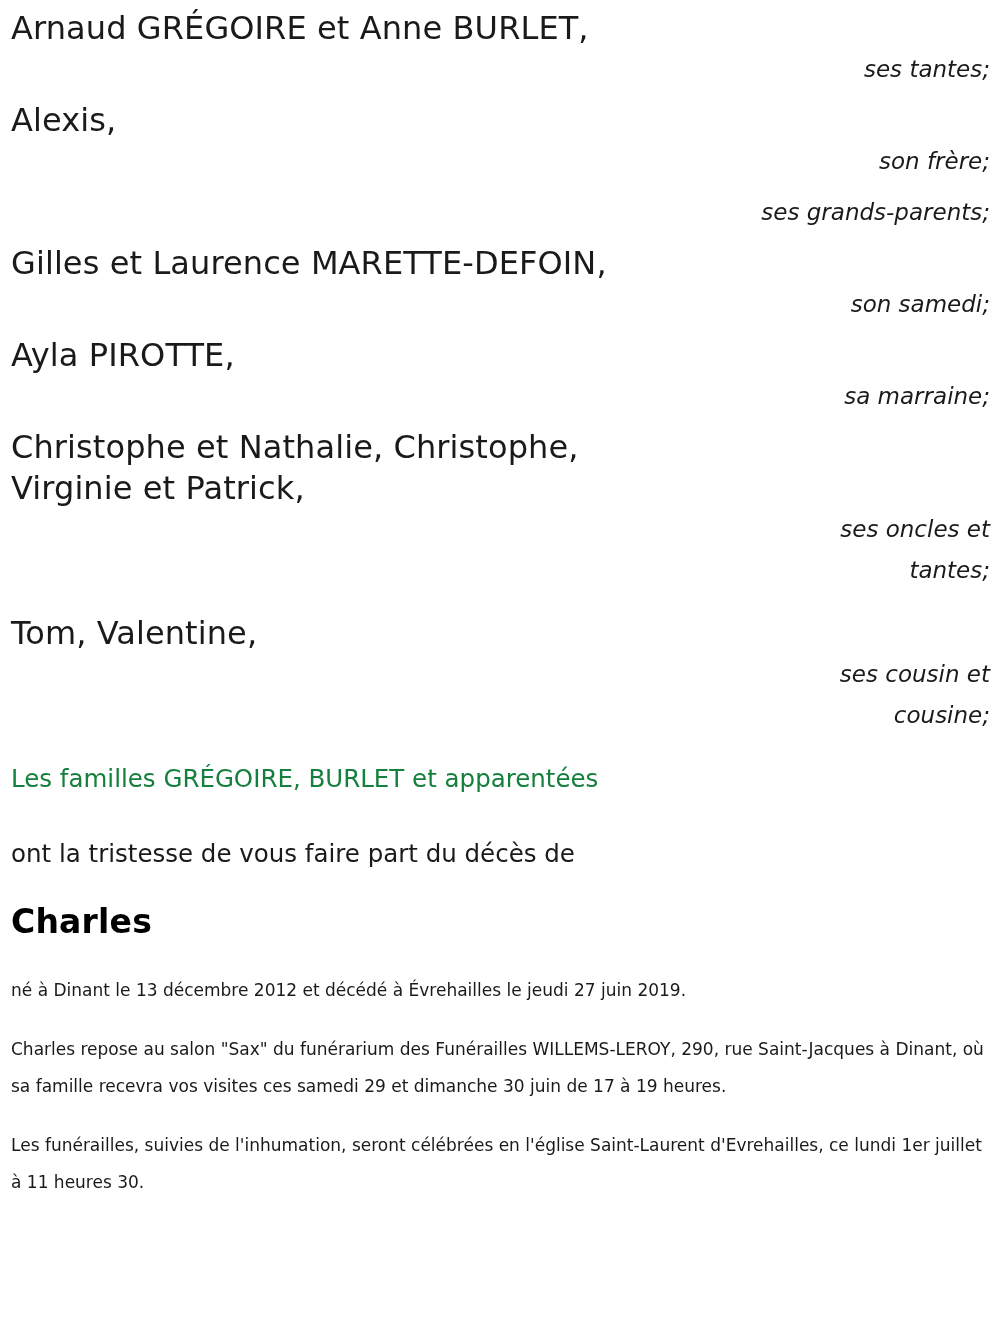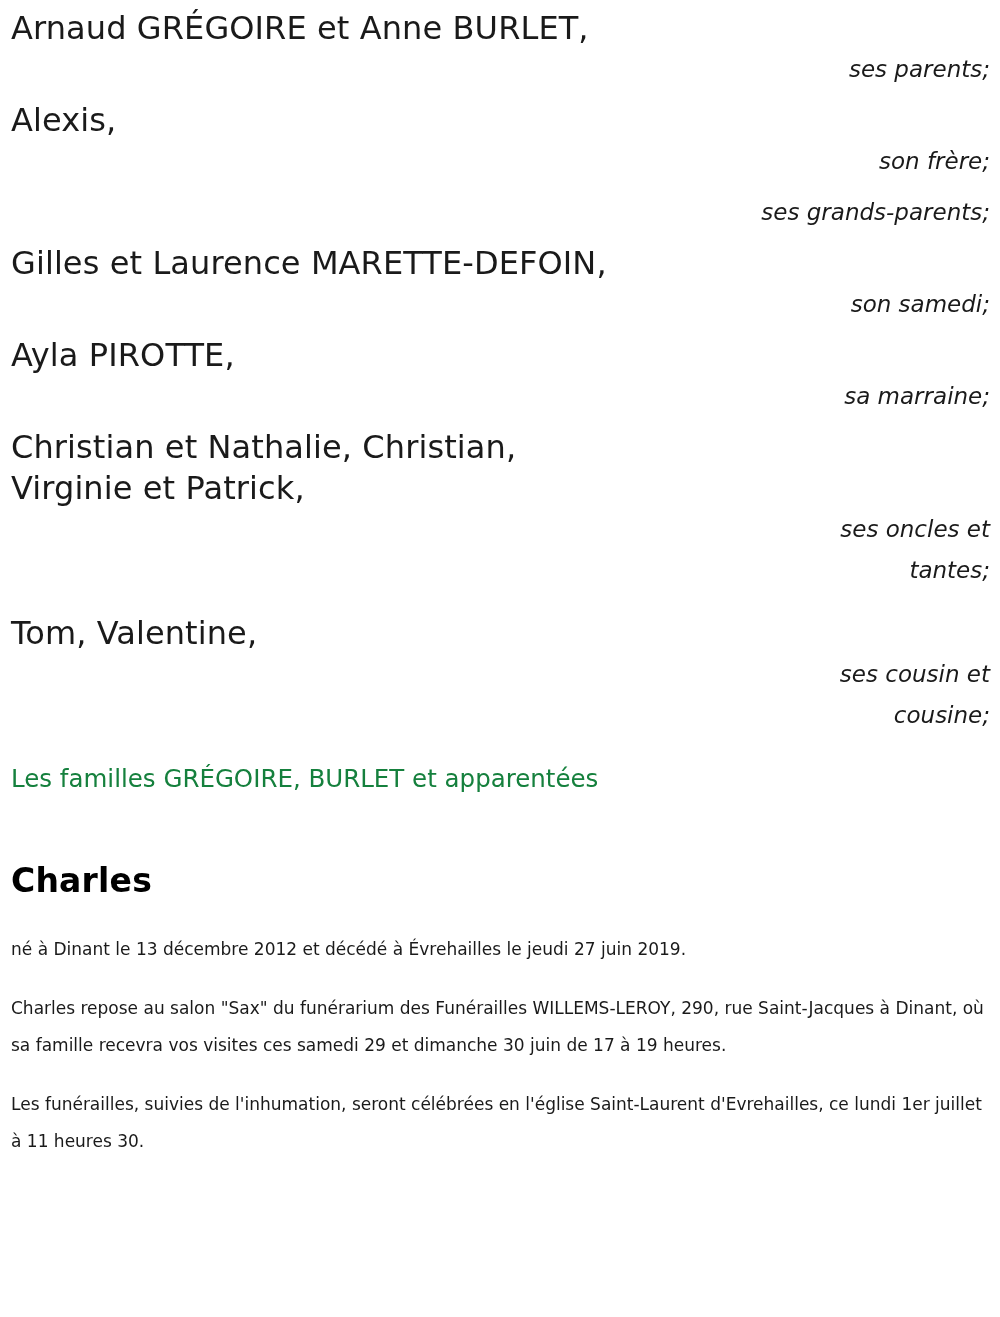--- a/index.html
+++ b/index.html
@@ -96,21 +96,21 @@
 </style>
 </head>
 <body>
 
 <div class="notice">
 
   <div class="relations">
 
     <div class="rel-group">
       <div class="names">Arnaud GRÉGOIRE et Anne BURLET,</div>
-      <div class="relation-label">ses parents;</div>
+      <div class="relation-label">ses tantes;</div>
     </div>
 
     <div class="gap-sm"></div>
 
     <div class="rel-group">
       <div class="names">Alexis,</div>
       <div class="relation-label">son frère;</div>
     </div>
 
     <div class="gap-sm"></div>
@@ -129,40 +129,41 @@
     <div class="gap-sm"></div>
 
     <div class="rel-group">
       <div class="names">Ayla PIROTTE,</div>
       <div class="relation-label">sa marraine;</div>
     </div>
 
     <div class="gap-sm"></div>
 
     <div class="rel-group">
-      <div class="names">Christian et Nathalie, Christian,
+      <div class="names">Christophe et Nathalie, Christophe,
 Virginie et Patrick,</div>
       <div class="relation-label narrow">ses oncles et tantes;</div>
     </div>
 
     <div class="gap-md"></div>
 
     <div class="rel-group">
       <div class="names">Tom, Valentine,</div>
       <div class="relation-label narrow">ses cousin et cousine;</div>
     </div>
 
   </div>
 
   <div class="gap-md"></div>
 
   <div class="families">Les familles GRÉGOIRE, BURLET et apparentées</div>
 
   <div class="gap-lg"></div>
 
+  <div class="leadin">ont la tristesse de vous faire part du décès de</div>
 
   <div class="deceased-name">Charles</div>
 
   <div class="body-par first">né à Dinant le 13 décembre 2012 et décédé à Évrehailles le jeudi 27 juin 2019.</div>
   <div class="body-par">Charles repose au salon "Sax" du funérarium des Funérailles WILLEMS-LEROY, 290, rue Saint-Jacques à Dinant, où sa famille recevra vos visites ces samedi 29 et dimanche 30 juin de 17 à 19 heures.</div>
   <div class="body-par">Les funérailles, suivies de l'inhumation, seront célébrées en l'église Saint-Laurent d'Evrehailles, ce lundi 1er juillet à 11 heures 30.</div>
 
 </div>
 
 </body></html>

